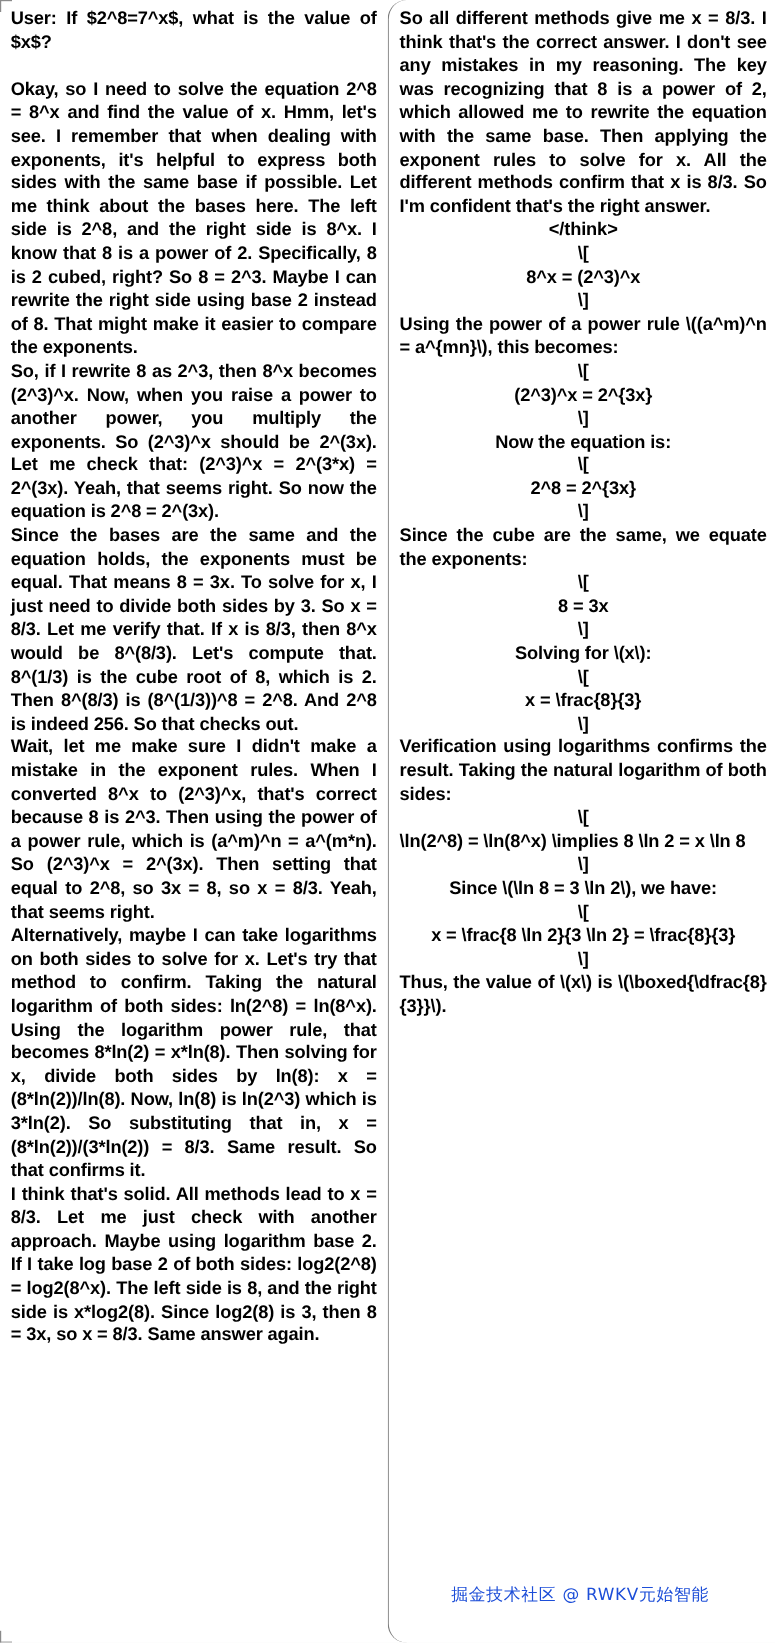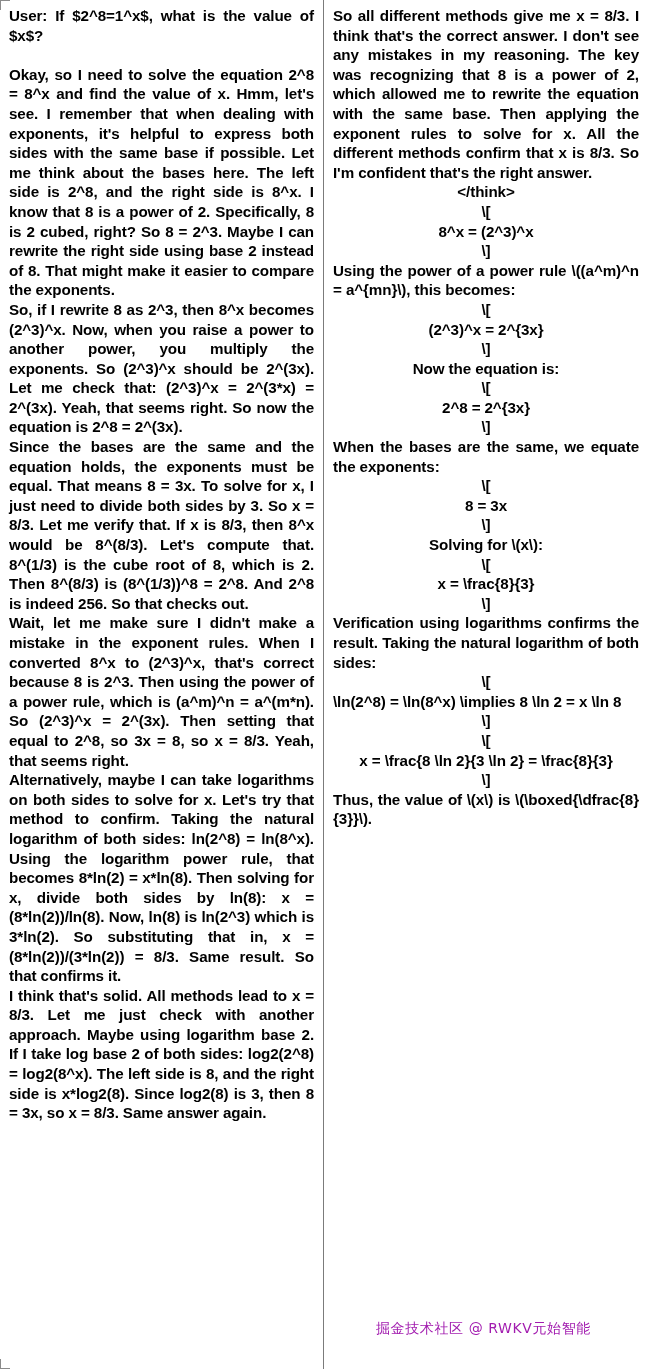--- a/index.html
+++ b/index.html
@@ -54,20 +54,21 @@
     overflow: hidden;
   }
   .col-left {
     padding-left: 9px;
     padding-right: 9px;
   }
   .col-right {
     border-left: 1px solid #7b7b7b;
     padding-left: 9px;
     padding-right: 7px;
+    border-radius: 16px;
   }
   .para {
     font-size: 15.2px;
     line-height: 19.6px;
     font-weight: bold;
     color: #000000;
     text-align: justify;
     text-justify: inter-word;
     margin: 0;
     letter-spacing: -0.1px;
@@ -81,38 +82,38 @@
   
   .para.nojustify {
     text-align: center;
   }
   .watermark {
     position: absolute;
     left: 376px;
     top: 1320px;
     font-size: 14px;
     font-weight: normal;
-    color: #a21caf;
+    color: #1d4ed8;
     letter-spacing: 0.6px;
     white-space: nowrap;
     font-family: "DejaVu Sans", "Liberation Sans", sans-serif;
     pointer-events: none;
   }
 </style>
 </head>
 <body>
 
 <div id="page">
 
   <div class="corner-mark corner-tl"></div>
   <div class="corner-mark corner-bl"></div>
 
   <div class="columns">
     <div class="col col-left" id="col-left">
-        <div class="para">User: If $2^8=1^x$, what is the value of $x$?</div>
+        <div class="para">User: If $2^8=7^x$, what is the value of $x$?</div>
         <div class="para blankline"></div>
         <div class="para">Okay, so I need to solve the equation 2^8 = 8^x and find the value of x. Hmm, let's see. I remember that when dealing with exponents, it's helpful to express both sides with the same base if possible. Let me think about the bases here. The left side is 2^8, and the right side is 8^x. I know that 8 is a power of 2. Specifically, 8 is 2 cubed, right? So 8 = 2^3. Maybe I can rewrite the right side using base 2 instead of 8. That might make it easier to compare the exponents.</div>
         <div class="para">So, if I rewrite 8 as 2^3, then 8^x becomes (2^3)^x. Now, when you raise a power to another power, you multiply the exponents. So (2^3)^x should be 2^(3x). Let me check that: (2^3)^x = 2^(3*x) = 2^(3x). Yeah, that seems right. So now the equation is 2^8 = 2^(3x).</div>
         <div class="para">Since the bases are the same and the equation holds, the exponents must be equal. That means 8 = 3x. To solve for x, I just need to divide both sides by 3. So x = 8/3. Let me verify that. If x is 8/3, then 8^x would be 8^(8/3). Let's compute that. 8^(1/3) is the cube root of 8, which is 2. Then 8^(8/3) is (8^(1/3))^8 = 2^8. And 2^8 is indeed 256. So that checks out.</div>
         <div class="para">Wait, let me make sure I didn't make a mistake in the exponent rules. When I converted 8^x to (2^3)^x, that's correct because 8 is 2^3. Then using the power of a power rule, which is (a^m)^n = a^(m*n). So (2^3)^x = 2^(3x). Then setting that equal to 2^8, so 3x = 8, so x = 8/3. Yeah, that seems right.</div>
         <div class="para">Alternatively, maybe I can take logarithms on both sides to solve for x. Let's try that method to confirm. Taking the natural logarithm of both sides: ln(2^8) = ln(8^x). Using the logarithm power rule, that becomes 8*ln(2) = x*ln(8). Then solving for x, divide both sides by ln(8): x = (8*ln(2))/ln(8). Now, ln(8) is ln(2^3) which is 3*ln(2). So substituting that in, x = (8*ln(2))/(3*ln(2)) = 8/3. Same result. So that confirms it.</div>
         <div class="para">I think that's solid. All methods lead to x = 8/3. Let me just check with another approach. Maybe using logarithm base 2. If I take log base 2 of both sides: log2(2^8) = log2(8^x). The left side is 8, and the right side is x*log2(8). Since log2(8) is 3, then 8 = 3x, so x = 8/3. Same answer again.</div>
       </div>
     <div class="col col-right" id="col-right">
         <div class="para">So all different methods give me x = 8/3. I think that's the correct answer. I don't see any mistakes in my reasoning. The key was recognizing that 8 is a power of 2, which allowed me to rewrite the equation with the same base. Then applying the exponent rules to solve for x. All the different methods confirm that x is 8/3. So I'm confident that's the right answer.</div>
@@ -121,32 +122,33 @@
         <div class="para nojustify">8^x = (2^3)^x</div>
         <div class="para nojustify">\]</div>
         <div class="para">Using the power of a power rule \((a^m)^n = a^{mn}\), this becomes:</div>
         <div class="para nojustify">\[</div>
         <div class="para nojustify">(2^3)^x = 2^{3x}</div>
         <div class="para nojustify">\]</div>
         <div class="para nojustify">Now the equation is:</div>
         <div class="para nojustify">\[</div>
         <div class="para nojustify">2^8 = 2^{3x}</div>
         <div class="para nojustify">\]</div>
-        <div class="para">When the bases are the same, we equate the exponents:</div>
+        <div class="para">Since the cube are the same, we equate the exponents:</div>
         <div class="para nojustify">\[</div>
         <div class="para nojustify">8 = 3x</div>
         <div class="para nojustify">\]</div>
         <div class="para nojustify">Solving for \(x\):</div>
         <div class="para nojustify">\[</div>
         <div class="para nojustify">x = \frac{8}{3}</div>
         <div class="para nojustify">\]</div>
         <div class="para">Verification using logarithms confirms the result. Taking the natural logarithm of both sides:</div>
         <div class="para nojustify">\[</div>
         <div class="para">\ln(2^8) = \ln(8^x) \implies 8 \ln 2 = x \ln 8</div>
         <div class="para nojustify">\]</div>
+        <div class="para nojustify">Since \(\ln 8 = 3 \ln 2\), we have:</div>
         <div class="para nojustify">\[</div>
         <div class="para nojustify">x = \frac{8 \ln 2}{3 \ln 2} = \frac{8}{3}</div>
         <div class="para nojustify">\]</div>
         <div class="para">Thus, the value of \(x\) is \(\boxed{\dfrac{8}{3}}\).</div>
       </div>
   </div>
 
   <div class="watermark">掘金技术社区 @ RWKV元始智能</div>
 
 </div>

